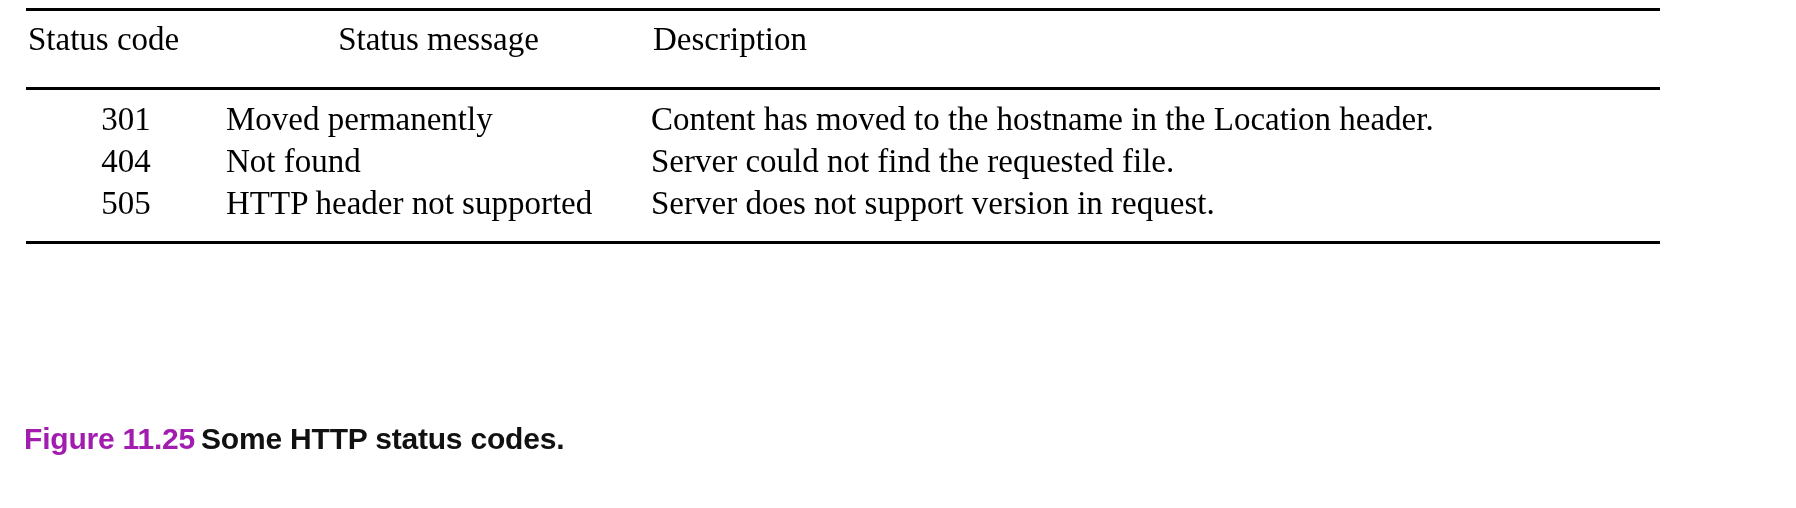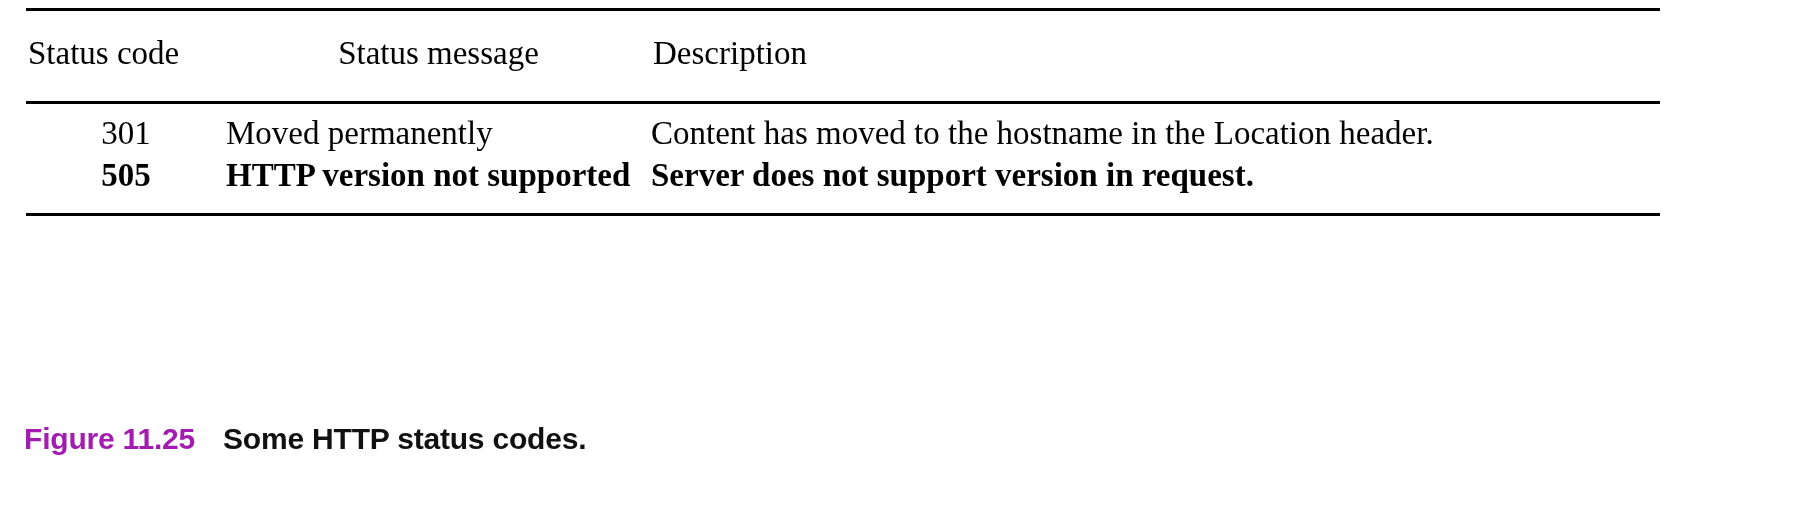--- a/index.html
+++ b/index.html
@@ -59,39 +59,38 @@
     vertical-align: baseline;
   }
   table.status-table td {
     padding: 0;
     vertical-align: baseline;
   }
 
   
   thead tr.header-row th {
     height: 56px;
-    padding-top: 26px;
+    padding-top: 12px;
     padding-bottom: 8px;
   }
   thead th.th-code { padding-left: 2px; }
   thead th.th-msg  { padding-left: 0px; text-align: center; }
   thead th.th-desc { padding-left: 2px; }
 
   
   tbody tr.data-row td {
     height: 41px;
     padding-top: 1px;
     padding-bottom: 0;
   }
   tbody tr.data-row:first-child td {
     padding-top: 13px;
   }
   tbody tr.data-row:last-child td {
     padding-bottom: 13px;
-    font-weight: bold;
   }
 
   td.code-cell {
     text-align: center;
     padding-right: 36px;
   }
   td.msg-cell  { padding-left: 0px; }
   td.desc-cell { padding-left: 2px; white-space: nowrap; }
 
   
@@ -103,21 +102,21 @@
     font-weight: bold;
     font-size: 30px;
     letter-spacing: -0.2px;
     white-space: nowrap;
   }
   .caption .fig-label {
     color: #a21caf;
   }
   .caption .fig-title {
     color: #111111;
-    margin-left: 28px;
+    margin-left: 6px;
   }
 </style>
 </head>
 <body>
 
 <div id="figure">
 
   <div class="table-wrap">
 
     <div class="rule-top"></div>
@@ -145,22 +144,27 @@
         <col class="c-msg">
         <col class="c-desc">
       </colgroup>
       <tbody>
         <tr class="data-row">
           <td class="code-cell">301</td>
           <td class="msg-cell">Moved permanently</td>
           <td class="desc-cell">Content has moved to the hostname in the Location header.</td>
         </tr>
         <tr class="data-row">
+          <td class="code-cell">404</td>
+          <td class="msg-cell">Not found</td>
+          <td class="desc-cell">Server could not find the requested file.</td>
+        </tr>
+        <tr class="data-row">
           <td class="code-cell">505</td>
-          <td class="msg-cell">HTTP version not supported</td>
+          <td class="msg-cell">HTTP header not supported</td>
           <td class="desc-cell">Server does not support version in request.</td>
         </tr>
       </tbody>
     </table>
 
     <div class="rule-bottom"></div>
   </div>
 
   <div class="caption">
     <span class="fig-label">Figure 11.25</span><span class="fig-title">Some HTTP status codes.</span>

